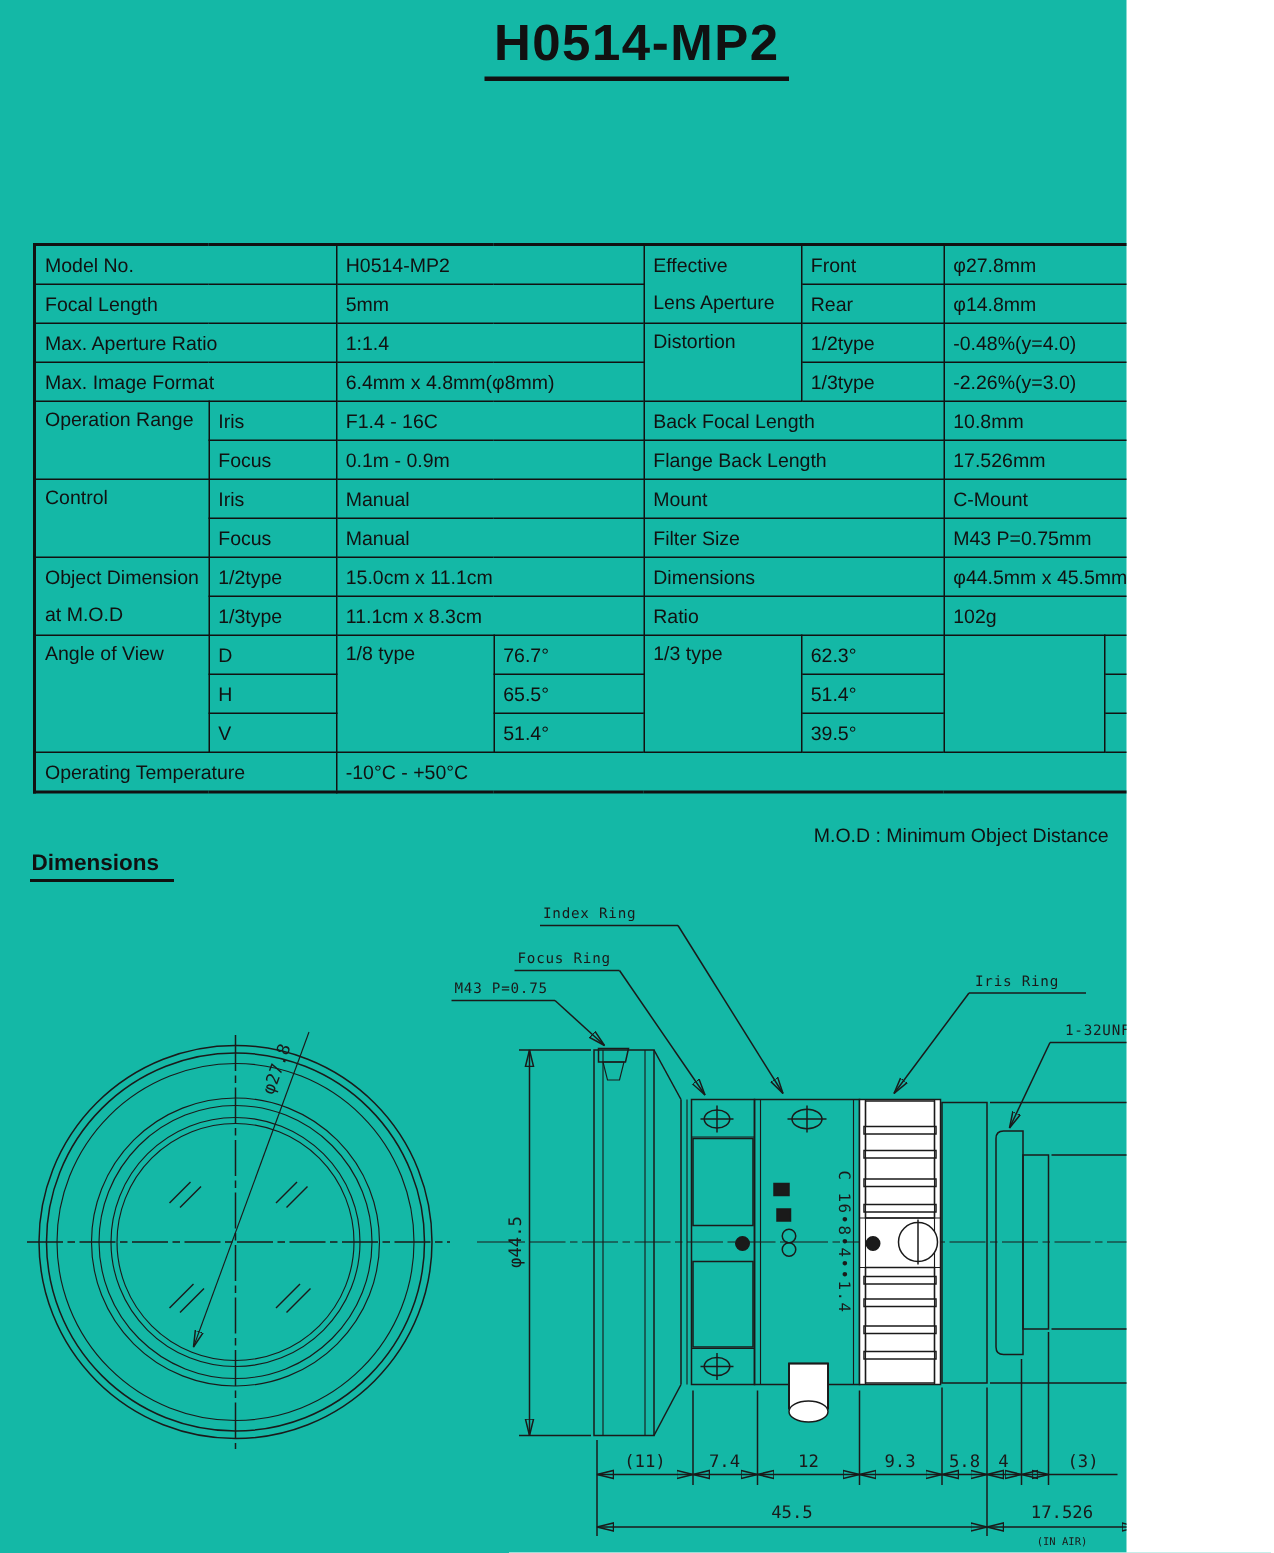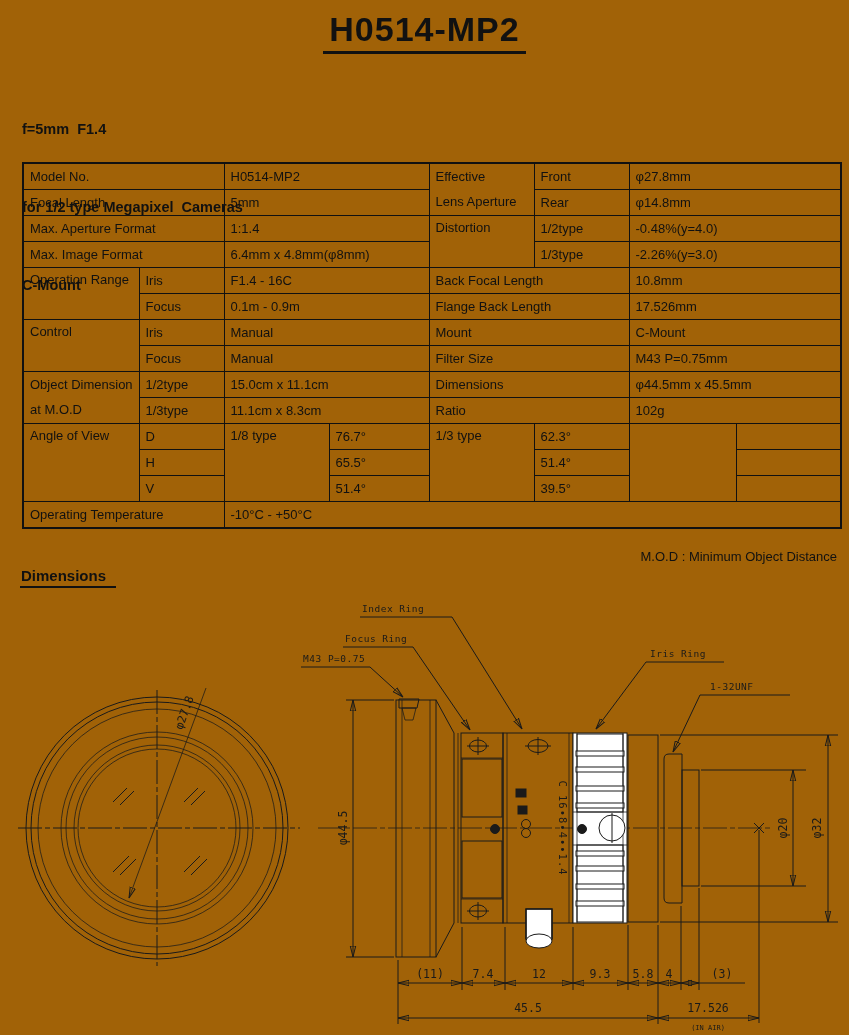--- a/index.html
+++ b/index.html
@@ -1,16 +1,16 @@
 <!DOCTYPE html>
 <html><head>
 <meta charset="utf-8">
 <style>
   html,body{margin:0;padding:0;background:#fff;}
-  #page{position:relative;width:849px;height:1035px;background:#a16207;color:#111;
+  #page{position:relative;width:751px;height:1035px;background:#14b8a6;color:#111;
         font-family:"Liberation Sans",sans-serif;overflow:hidden;}
   
   #title-wrap{position:absolute;top:10px;left:0;width:849px;text-align:center;}
   #title{display:inline-block;font-size:34px;font-weight:bold;letter-spacing:1px;
          border-bottom:3px solid #111;padding:0 6px 2px 6px;font-family:"Liberation Sans",sans-serif;}
   #subtitle{position:absolute;left:22px;top:64px;font-size:14.5px;font-weight:bold;line-height:26px;white-space:pre;}
   
   #spec{position:absolute;left:22px;top:162px;border-collapse:collapse;table-layout:fixed;width:818px;
         font-size:13px;}
   #spec{border:2px solid #111;padding-left:45px;}
@@ -36,25 +36,20 @@
   .ap10{font-family:"DejaVu Sans Mono",monospace;font-size:10.5px;letter-spacing:1px;}
 </style>
 </head>
 <body>
 
 <div id="page">
 
   <div id="title-wrap">
     <span id="title">H0514-MP2</span>
   </div>
-  <div id="subtitle">
-    <div>f=5mm  F1.4</div>
-    <div>for 1/2 type Megapixel  Cameras</div>
-    <div>C-Mount</div>
-  </div>
 
   <table id="spec">
     <colgroup>
       <col style="width:116px">
         <col style="width:85px">
         <col style="width:105px">
         <col style="width:100px">
       <col style="width:105px">
         <col style="width:95px">
         <col style="width:107px">
@@ -71,21 +66,21 @@
       <td>Front</td>
       <td colspan="2">φ27.8mm</td>
     </tr>
     <tr>
       <td colspan="2">Focal Length</td>
       <td colspan="2">5mm</td>
       <td>Rear</td>
       <td colspan="2">φ14.8mm</td>
     </tr>
     <tr>
-      <td colspan="2">Max. Aperture Format</td>
+      <td colspan="2">Max. Aperture Ratio</td>
       <td colspan="2">1:1.4</td>
       <td rowspan="2" class="vtop">Distortion</td>
       <td>1/2type</td>
       <td colspan="2">-0.48%(y=4.0)</td>
     </tr>
     <tr>
       <td colspan="2">Max. Image Format</td>
       <td colspan="2">6.4mm x 4.8mm(φ8mm)</td>
       <td>1/3type</td>
       <td colspan="2">-2.26%(y=3.0)</td>

